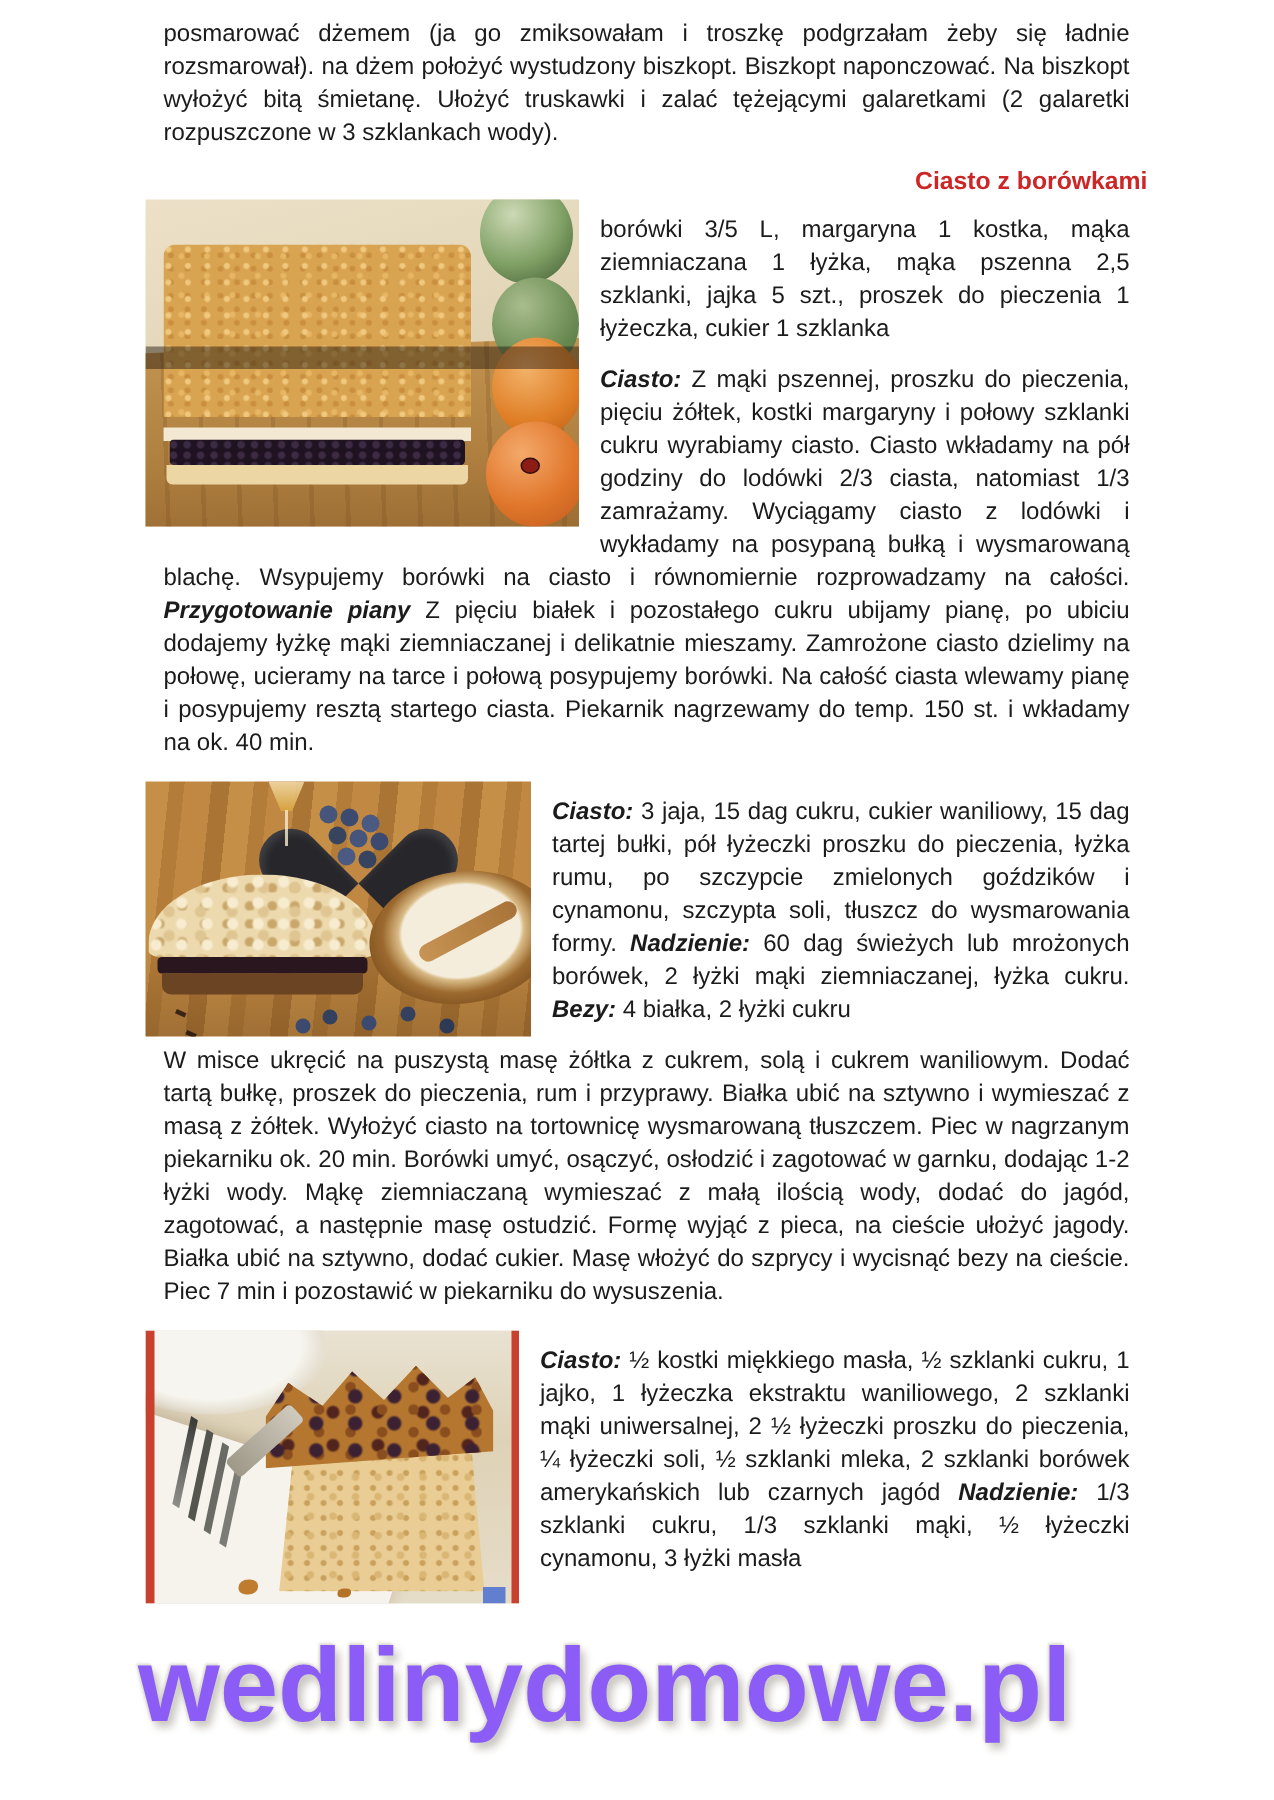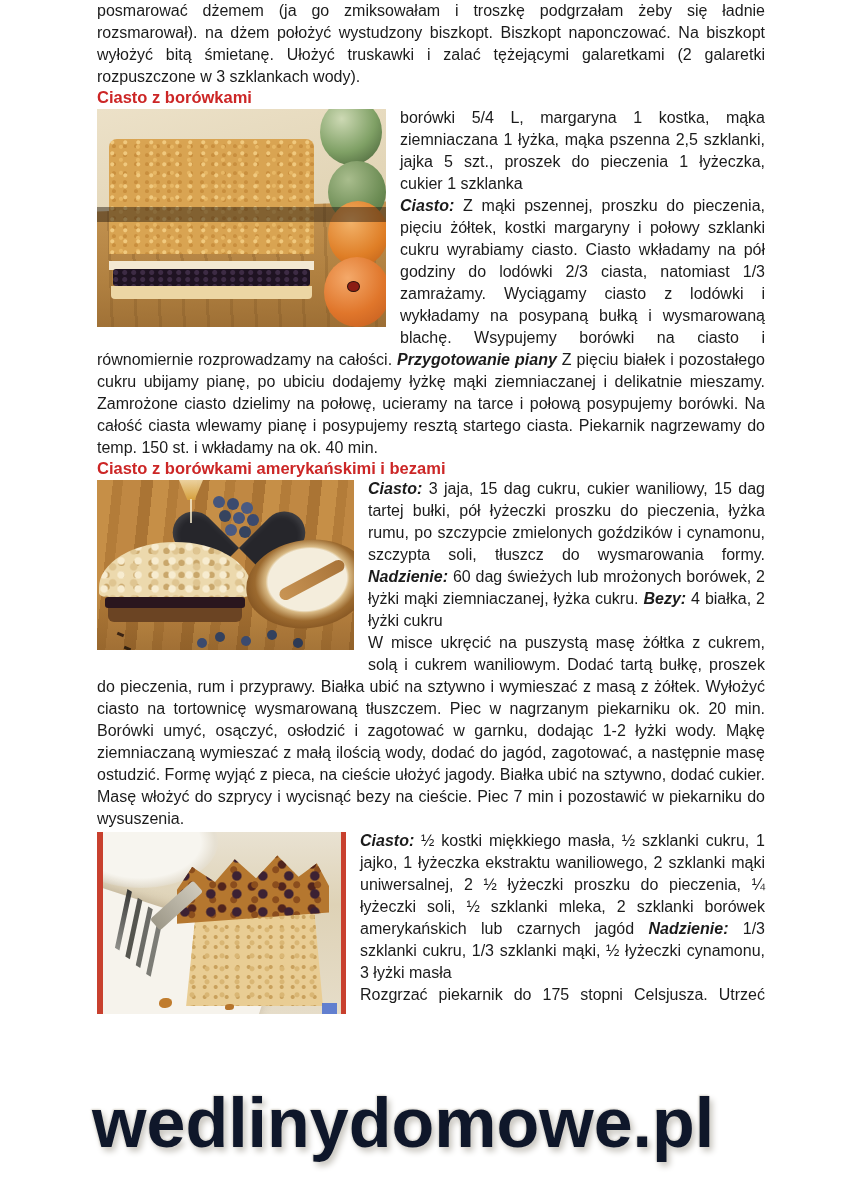--- a/index.html
+++ b/index.html
@@ -1,27 +1,27 @@
 <!DOCTYPE html>
 <html lang="pl"><head>
 <meta charset="utf-8">
 <style>
   html,body { margin:0; padding:0; }
   body {
     width:849px; height:1200px; position:relative; overflow:hidden;
     background:#ffffff; font-family:"Liberation Sans", sans-serif; color:#1b1b1b;
   }
   .content { position:absolute; left:97px; top:0; width:668px; }
-  p.body { font-size:16px; line-height:22px; text-align:justify; margin:0; }
+  p.body { font-size:16px; line-height:22px; text-align:justify; margin:12px; }
   p.body b { font-weight:bold;font-style:italic; }
   .intro { margin-top:95px; }
   h2.recipe {
     color:#cc2626; font-size:16.5px; line-height:19px; font-weight:bold; margin:0;
   }
-  .h1 { margin:14px 0 7px 0; }
+  .h1 { margin:14px 0 7px 0;text-align:right; }
   .h2 { margin:16px 0 8px 0; }
   .h3 { margin:17px 0 8px 0; }
   .section { display:flow-root; }
   .gap { margin-top:22px; }
   .last-justify { text-align-last:justify; }
 
   
   .photo { position:relative; float:left; overflow:hidden; margin:2px 14px 6px 0; }
 
   
@@ -139,21 +139,21 @@
   .ph3 .crumb-bit { position:absolute; left:62px; bottom:6px; width:13px; height:10px;
     border-radius:50% 40% 50% 40%; background:#c07c2e; box-shadow:64px 4px 0 -2px #b5732a; }
   .ph3 .edge-l { position:absolute; left:0; top:0; bottom:0; width:6px; background:#c8402e; }
   .ph3 .edge-r { position:absolute; right:0; top:0; bottom:0; width:5px; background:#c8402e; }
   .ph3 .mark { position:absolute; right:9px; bottom:0; width:15px; height:11px;
     background:#4a6fd0; opacity:.85; }
 
   
   .watermark {
     position:absolute; left:92px; top:1083px; width:700px; z-index:9;
-    font-size:70px; font-weight:bold; letter-spacing:0px; color:#0f172a; white-space:nowrap;
+    font-size:70px; font-weight:bold; letter-spacing:0px; color:#8b5cf6; white-space:nowrap;
     text-shadow:0 0 2px #d6d3cc, 3px 4px 6px #c6c3bc, -1px -1px 2px #e4e1da;
   }
 </style>
 </head>
 <body>
 
 <div class="content">
 
   <p class="body intro"><span>posmarować dżemem (ja go zmiksowałam i troszkę podgrzałam żeby się ładnie rozsmarował). na dżem położyć wystudzony biszkopt. Biszkopt naponczować. Na biszkopt wyłożyć bitą śmietanę. Ułożyć truskawki i zalać tężejącymi galaretkami (2 galaretki rozpuszczone w 3 szklankach wody).</span></p>
 
@@ -167,25 +167,24 @@
         <div class="filling"></div>
         <div class="base"></div>
       </div>
       <div class="jar-top"></div>
       <div class="jar-mid"></div>
       <div class="fruit1"></div>
       <div class="fruit2"></div>
       <div class="ladybug"></div>
       <div class="band"></div>
     </div>
-    <p class="body"><span>borówki 5/4 L, margaryna 1 kostka, mąka ziemniaczana 1 łyżka, mąka pszenna 2,5 szklanki, jajka 5 szt., proszek do pieczenia 1 łyżeczka, cukier 1 szklanka</span></p>
+    <p class="body"><span>borówki 3/5 L, margaryna 1 kostka, mąka ziemniaczana 1 łyżka, mąka pszenna 2,5 szklanki, jajka 5 szt., proszek do pieczenia 1 łyżeczka, cukier 1 szklanka</span></p>
     <p class="body gap"><b>Ciasto:</b><span> Z mąki pszennej, proszku do pieczenia, pięciu żółtek, kostki margaryny i połowy szklanki cukru wyrabiamy ciasto. Ciasto wkładamy na pół godziny do lodówki 2/3 ciasta, natomiast 1/3 zamrażamy. Wyciągamy ciasto z lodówki i wykładamy na posypaną bułką i wysmarowaną blachę. Wsypujemy borówki na ciasto i równomiernie rozprowadzamy na całości. </span><b>Przygotowanie piany</b><span> Z pięciu białek i pozostałego cukru ubijamy pianę, po ubiciu dodajemy łyżkę mąki ziemniaczanej i delikatnie mieszamy. Zamrożone ciasto dzielimy na połowę, ucieramy na tarce i połową posypujemy borówki. Na całość ciasta wlewamy pianę i posypujemy resztą startego ciasta. Piekarnik nagrzewamy do temp. 150 st. i wkładamy na ok. 40 min.</span></p>
   </div>
 
-  <h2 class="recipe h2" style="color: rgb(204, 38, 38);">Ciasto z borówkami amerykańskimi i bezami</h2>
   <div class="section">
     <div class="photo ph2">
       <div class="table-shade"></div>
       <div class="heart"></div>
       <div class="berries"></div>
       <div class="glass"></div>
       <div class="meringue">
         <div class="dome"></div>
         <div class="fill2"></div>
         <div class="base2"></div>
@@ -210,18 +209,17 @@
       <div class="fork">
         <div class="tines"></div>
         <div class="handle"></div>
       </div>
       <div class="crumb-bit"></div>
       <div class="edge-l"></div>
       <div class="edge-r"></div>
       <div class="mark"></div>
     </div>
     <p class="body"><b>Ciasto:</b><span> ½ kostki miękkiego masła, ½ szklanki cukru, 1 jajko, 1 łyżeczka ekstraktu waniliowego, 2 szklanki mąki uniwersalnej, 2 ½ łyżeczki proszku do pieczenia, ¼ łyżeczki soli, ½ szklanki mleka, 2 szklanki borówek amerykańskich lub czarnych jagód </span><b>Nadzienie:</b><span> 1/3 szklanki cukru, 1/3 szklanki mąki, ½ łyżeczki cynamonu, 3 łyżki masła</span></p>
-    <p class="body gap last-justify"><span>Rozgrzać piekarnik do 175 stopni Celsjusza. Utrzeć</span></p>
   </div>
 
 </div>
 
 <div class="watermark">wedlinydomowe.pl</div>
 
 </body></html>

